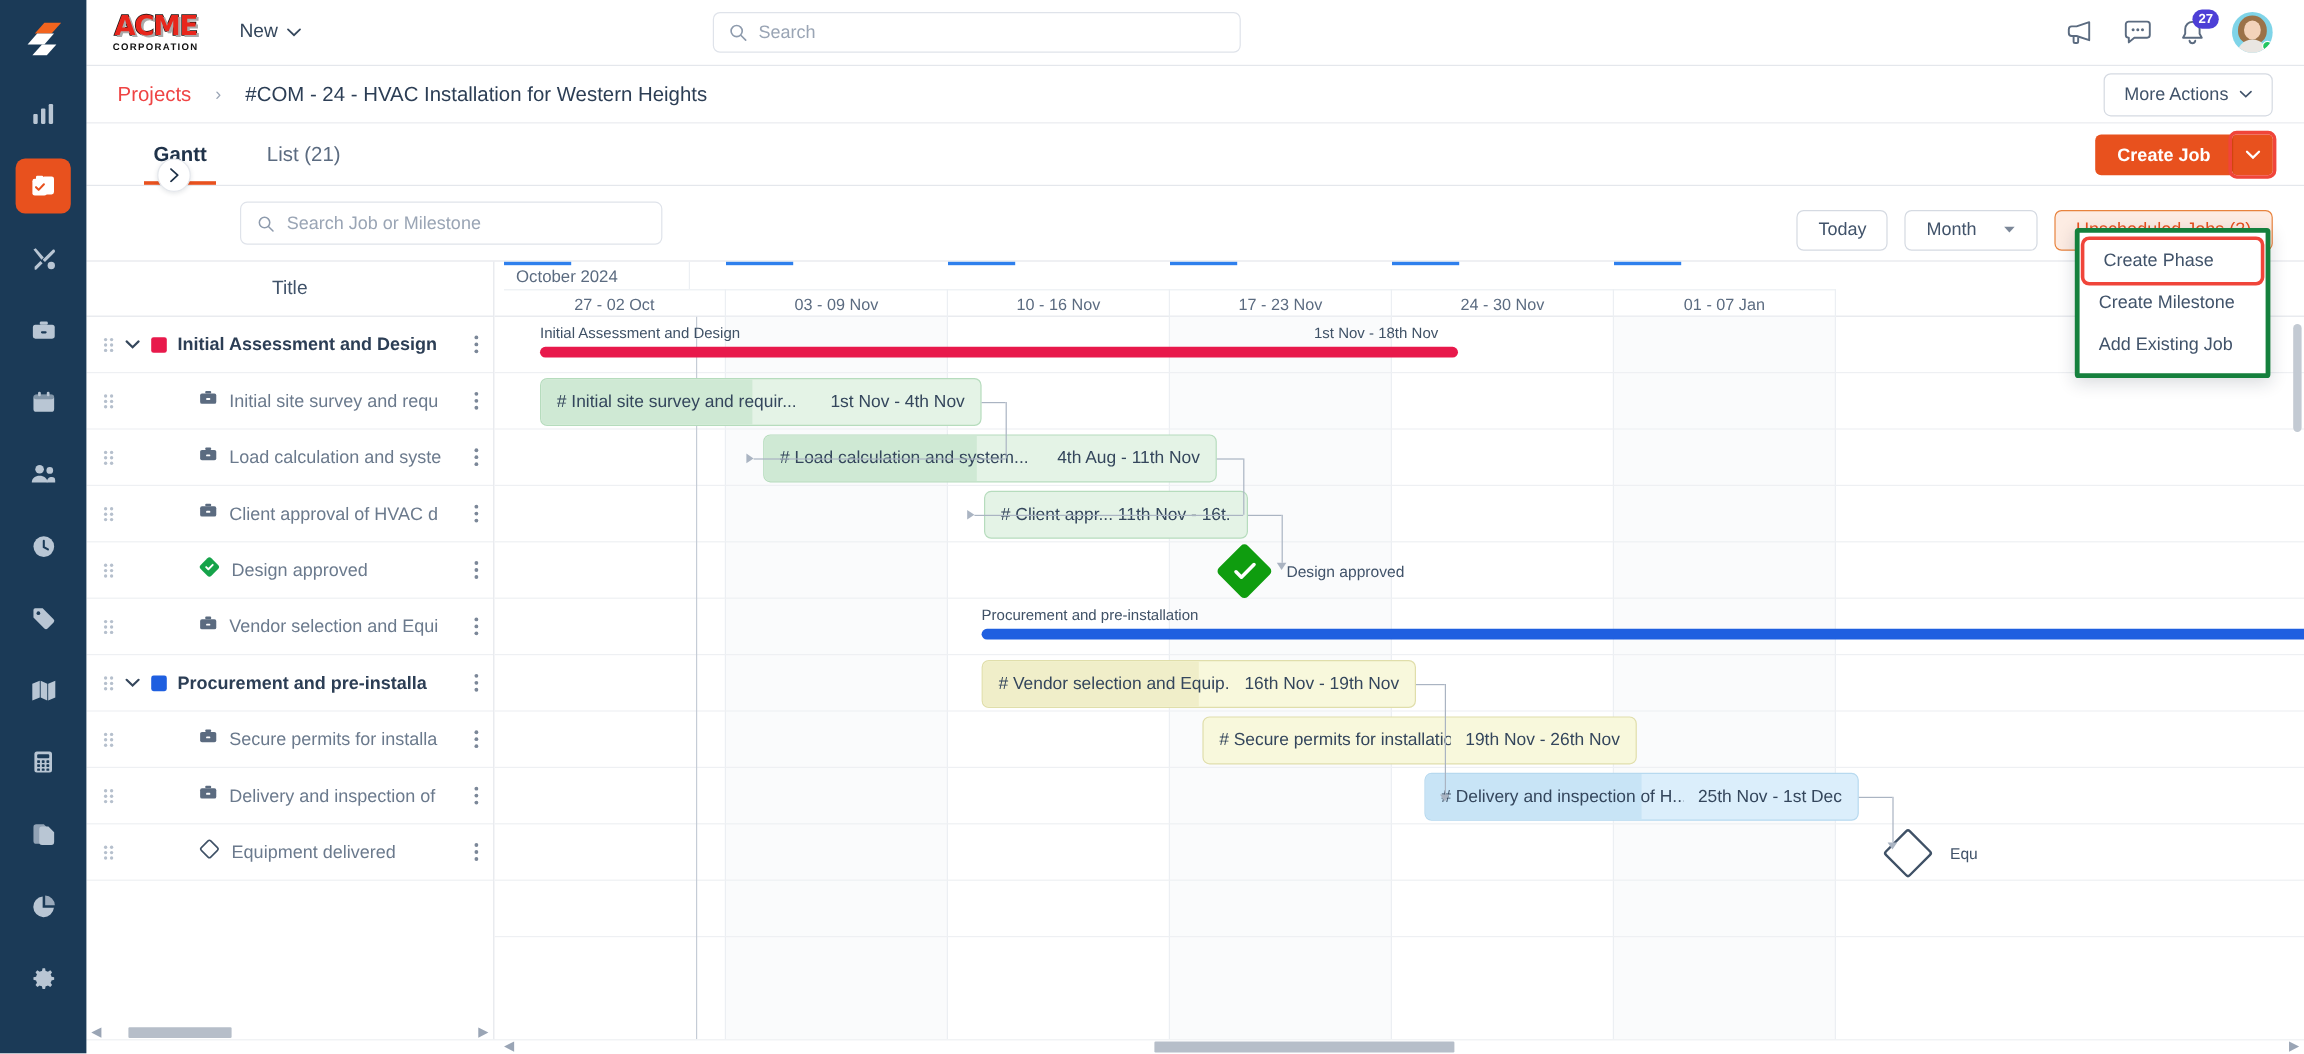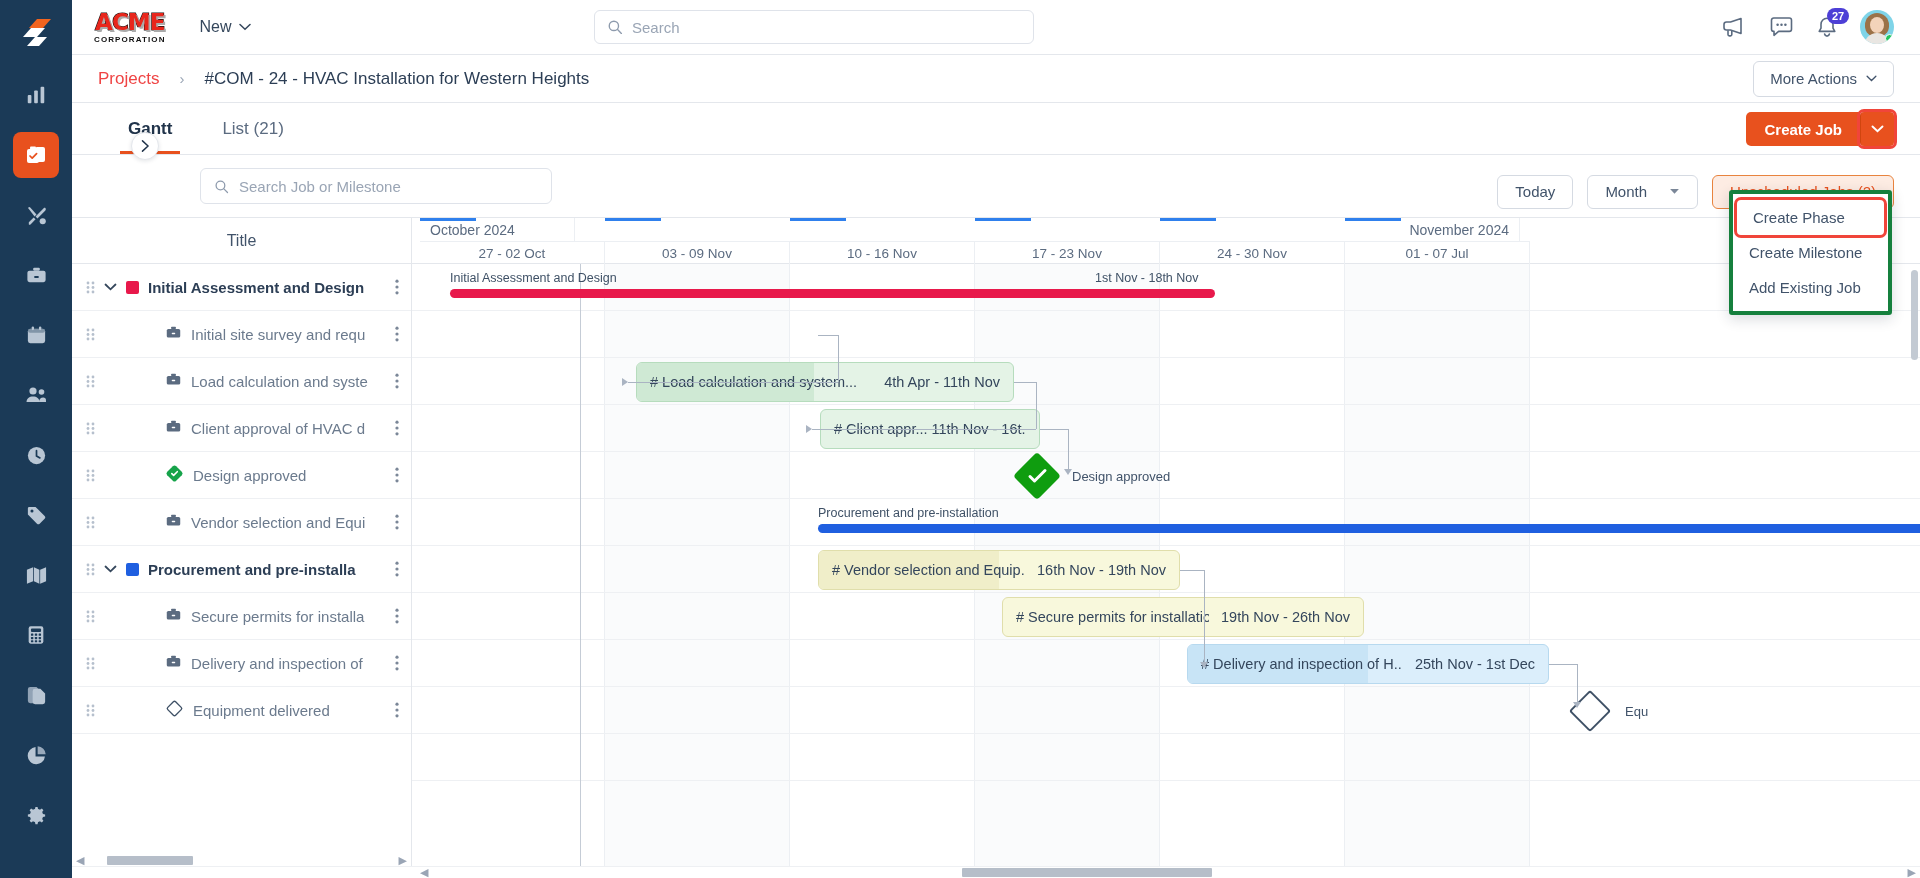--- a/index.html
+++ b/index.html
@@ -662,27 +662,26 @@
               <span class="hs-track">
                 <span class="hs-thumb" style="left:6%;width:28%"></span>
               </span>
               <span class="arrow">▶</span>
             </div>
           </div>
 
           <div class="right-pane">
             <div class="tl-head" id="tl-head">
                 <div class="tl-month" style="left: 8px; width: 155px;">October 2024</div>
-                <div class="tl-month" style="left: 163px; width: 945px; justify-content: flex-end;">November 2024</div>
                 <div class="tl-week" style="left: 8px; width: 185px;">27 - 02 Oct</div>
                 <div class="tl-week" style="left: 193px; width: 185px;">03 - 09 Nov</div>
                 <div class="tl-week" style="left: 378px; width: 185px;">10 - 16 Nov</div>
                 <div class="tl-week" style="left: 563px; width: 185px;">17 - 23 Nov</div>
                 <div class="tl-week" style="left: 748px; width: 185px;">24 - 30 Nov</div>
-                <div class="tl-week" style="left: 933px; width: 185px;">01 - 07 Jul</div>
+                <div class="tl-week" style="left: 933px; width: 185px;">01 - 07 Jan</div>
               </div>
             <div class="tl-body" id="tl-body">
                 <div class="wk-band" style="left: 8px; width: 185px;"></div>
                 <div class="blue-tick" style="left: 8px; width: 56px;"></div>
                 <div class="wk-band alt" style="left: 193px; width: 185px;"></div>
                 <div class="blue-tick" style="left: 193px; width: 56px;"></div>
                 <div class="wk-band" style="left: 378px; width: 185px;"></div>
                 <div class="blue-tick" style="left: 378px; width: 56px;"></div>
                 <div class="wk-band alt" style="left: 563px; width: 185px;"></div>
                 <div class="blue-tick" style="left: 563px; width: 56px;"></div>
@@ -698,24 +697,29 @@
                 <div class="rowline" style="top: 235px;"></div>
                 <div class="rowline" style="top: 282px;"></div>
                 <div class="rowline" style="top: 329px;"></div>
                 <div class="rowline" style="top: 376px;"></div>
                 <div class="rowline" style="top: 423px;"></div>
                 <div class="rowline" style="top: 470px;"></div>
                 <div class="today-line" style="left: 168px;"></div>
                 <div class="phaselabel" style="left: 38px; top: 7px;">Initial Assessment and Design</div>
                 <div class="phaselabel" style="left: 683px; top: 7px;">1st Nov - 18th Nov</div>
                 <div class="phasebar" style="left: 38px; width: 765px; top: 25px; background: rgb(232, 25, 75);"></div>
+                <div class="taskbar" style="left: 38px; width: 368px; top: 51px; background: rgb(228, 243, 230); border: 1px solid rgb(182, 220, 189);">
+                  <span class="tb-prog" style="width:48%;background:#cfe9d4"></span>
+                  <span class="tb-name" style="position:relative"># Initial site survey and requir...</span>
+                  <span class="tb-dates" style="position:relative">1st Nov - 4th Nov</span>
+                </div>
                 <div class="taskbar" style="left: 224px; width: 378px; top: 98px; background: rgb(228, 243, 230); border: 1px solid rgb(182, 220, 189);">
                   <span class="tb-prog" style="width:47%;background:#cfe9d4"></span>
                   <span class="tb-name" style="position:relative"># Load calculation and system...</span>
-                  <span class="tb-dates" style="position:relative">4th Apr - 11th Nov</span>
+                  <span class="tb-dates" style="position:relative">4th Aug - 11th Nov</span>
                 </div>
                 <div class="taskbar" style="left: 408px; width: 220px; top: 145px; background: rgb(228, 243, 230); border: 1px solid rgb(182, 220, 189);">
                   <span class="tb-name" style="position:relative"># Client appr... 11th Nov - 16t...</span>
                 </div>
                 <div class="milestone" style="left: 608px; top: 195px; background: rgb(15, 157, 15);"><svg width="34" height="34" viewBox="0 0 34 34" style="transform:rotate(-45deg)">
                     <path d="M10 17.5l4.5 4.5L25 11.5" stroke="#fff" stroke-width="3" fill="none" stroke-linecap="round" stroke-linejoin="round"></path>
                   </svg></div>
                 <div class="ms-label" style="left: 660px; top: 205px;">Design approved</div>
                 <div class="phaselabel" style="left: 406px; top: 242px;">Procurement and pre-installation</div>
                 <div class="phasebar" style="left: 406px; width: 1110px; top: 260px; background: rgb(31, 95, 224);"></div>

